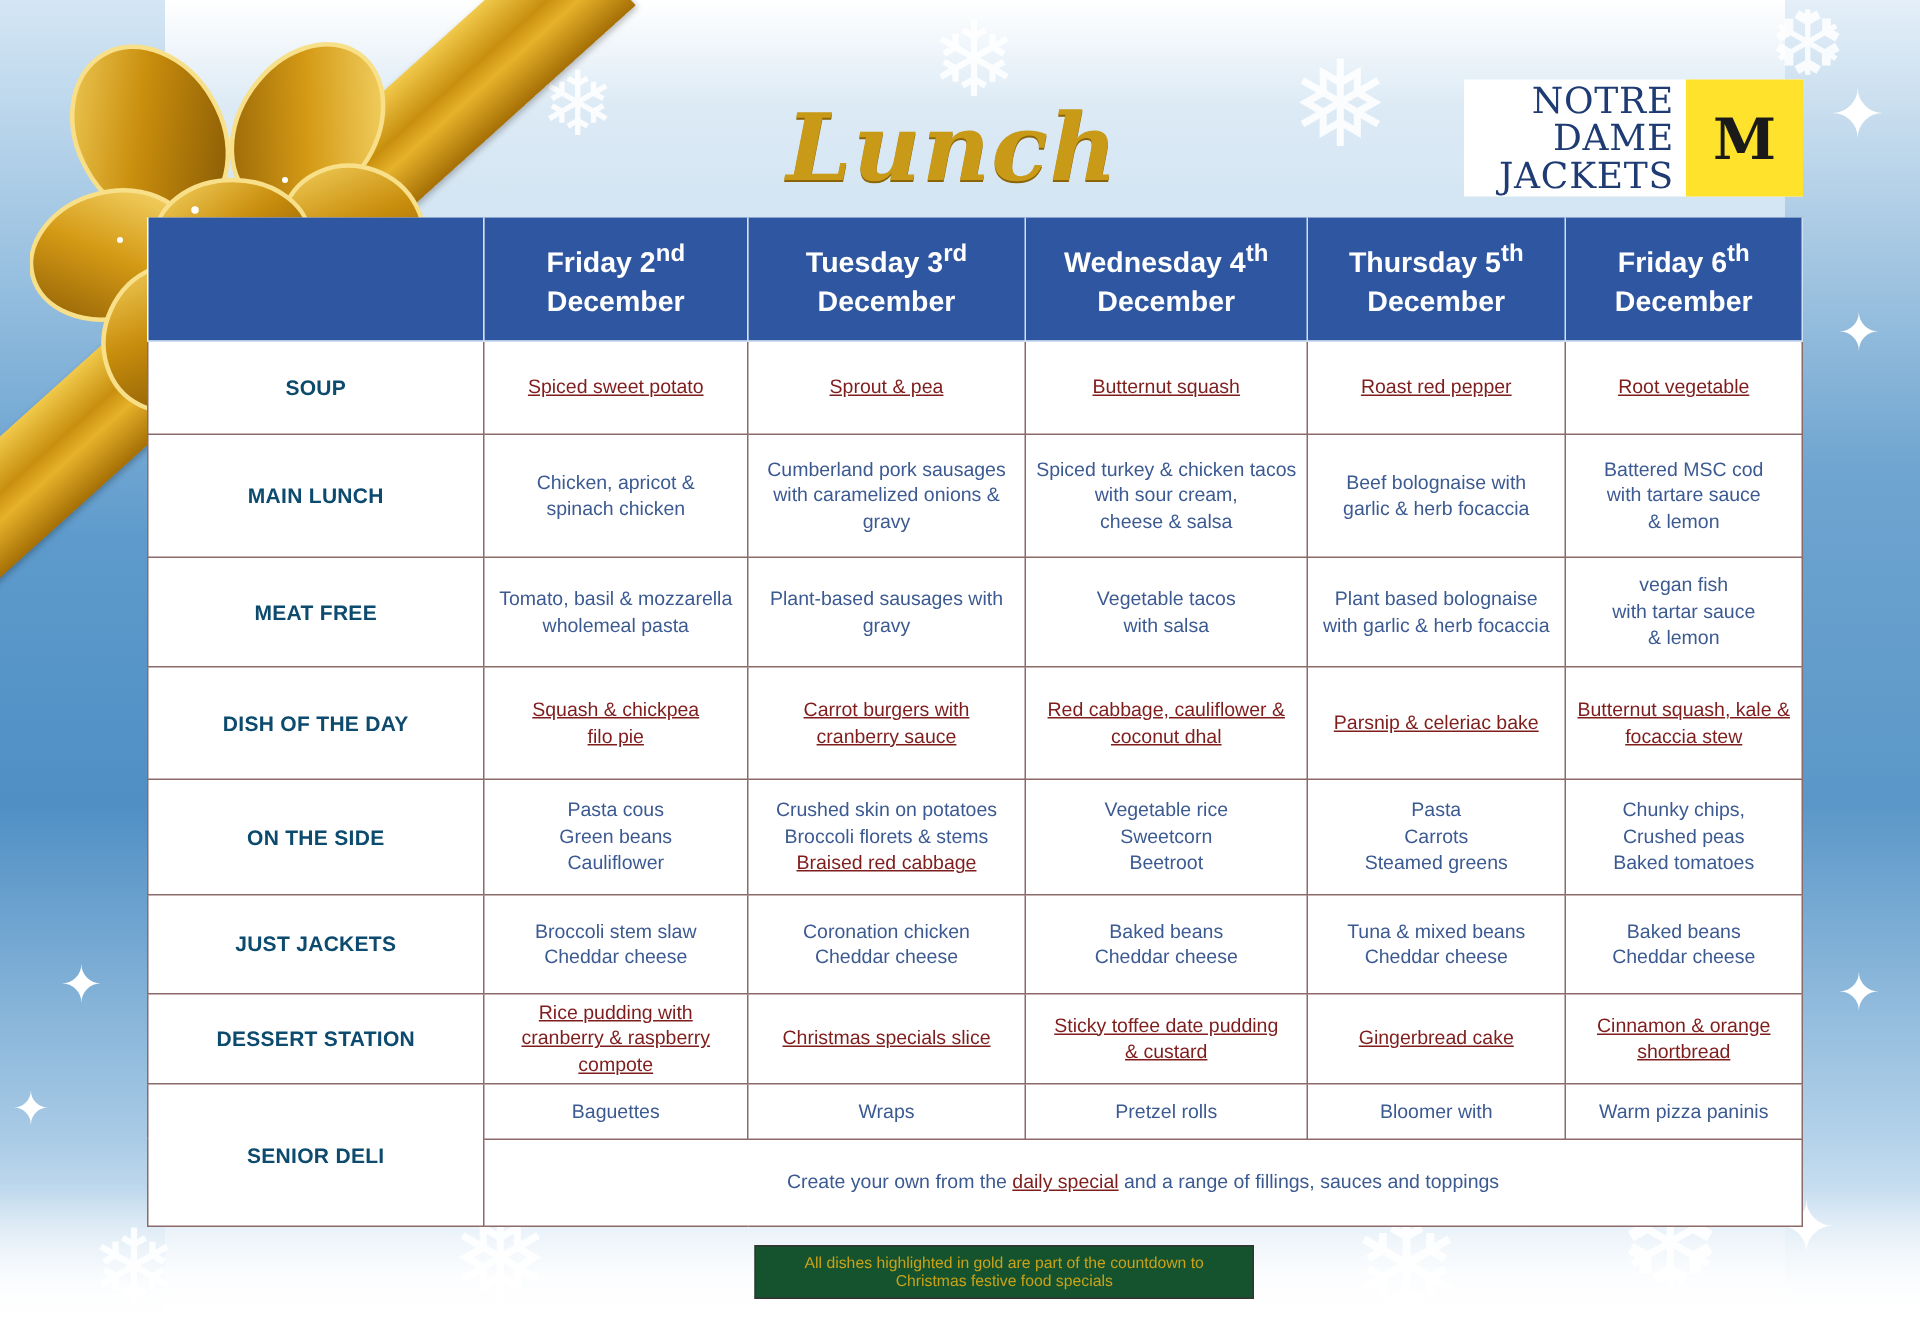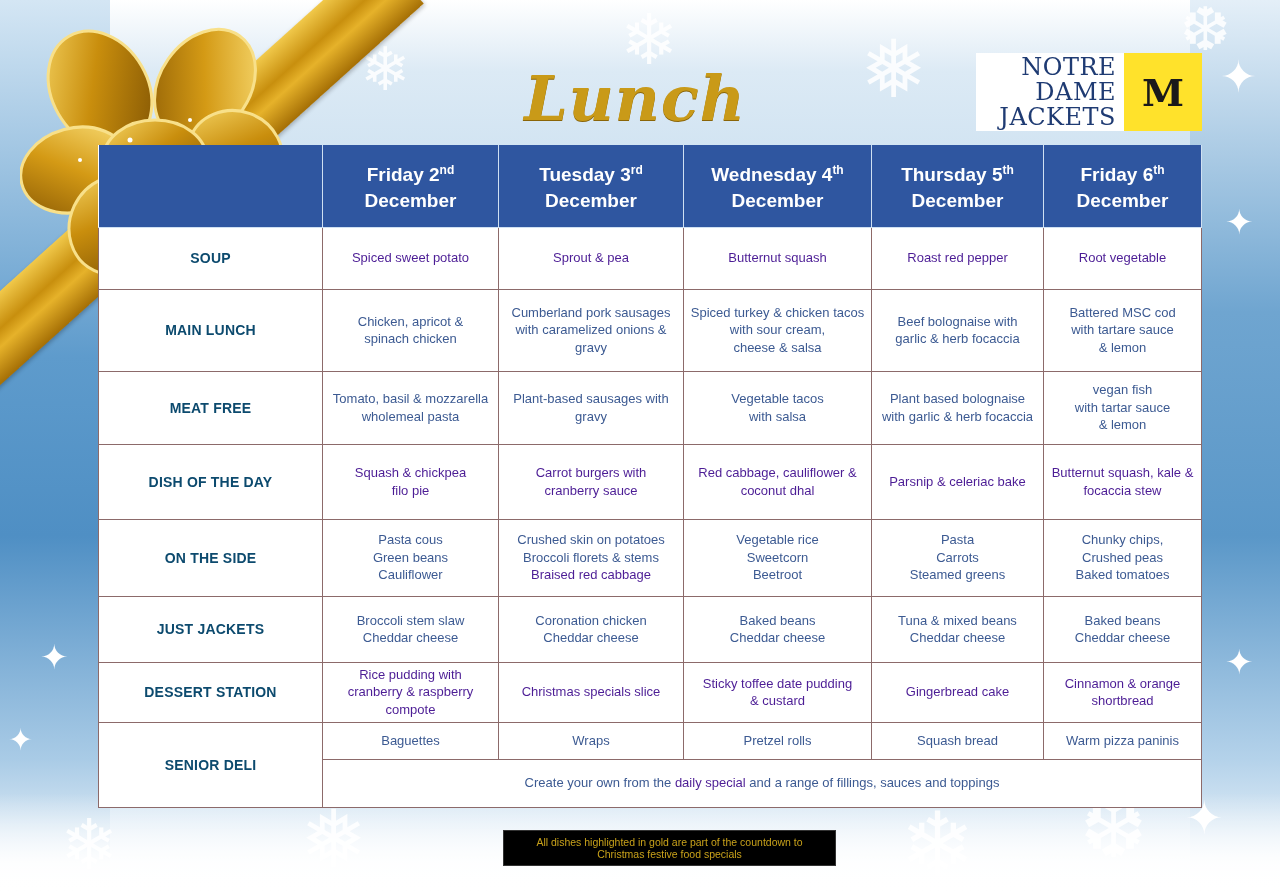--- a/index.html
+++ b/index.html
@@ -61,31 +61,31 @@
     border-collapse: collapse; table-layout: fixed; background: #ffffff;
   }
   .menu-table th, .menu-table td {
     border: 1.5px solid #8c6a6a; text-align: center; vertical-align: middle; padding: 0 2px;
   }
   .menu-table thead th {
     background: #2f56a0; color: #ffffff; font-size: 19px; font-weight: bold; line-height: 26px;
     border-color: #cfe0f2; border-top: none;
   }
   .menu-table thead th.corner { background: #2f56a0; border-left: none; }
-  .menu-table thead th sup { font-size: 12px; margin-top: 46px; }
+  .menu-table thead th sup { font-size: 16px; margin-top: 46px; }
   .cat {
     color: #0c4a6e; font-weight: bold; font-size: 14px; letter-spacing: 0.2px;
   }
   .cell { color: #3c5a92; font-size: 13px; line-height: 17.5px; }
-  .gold { color: #4c1d95; }
+  .gold { color: #7f1d1d; text-decoration: underline; }
   .line { display: block; }
 
   .note {
     position: absolute; left: 503px; top: 830px; width: 333px; height: 36px;
-    border: 1.5px solid #333; background: #000000; box-sizing: border-box;
+    border: 1.5px solid #333; background: #14532d; box-sizing: border-box;
     display: flex; align-items: center; justify-content: center; text-align: center;
     color: #c9a21a; font-size: 10.5px; line-height: 12px; padding: 0 10px;
   }
 </style>
 </head>
 <body>
 
 <div class="bg-left"></div>
 <div class="bg-right"></div>
 <div class="bg-bottom"></div>
@@ -328,22 +328,22 @@
           <span class="line gold">shortbread</span>
         </td>
       </tr>
     </tbody>
   <tbody>
     <tr style="height:37px">
       <td rowspan="2" class="cat">SENIOR DELI</td>
       <td class="cell">Baguettes</td>
       <td class="cell">Wraps</td>
       <td class="cell">Pretzel rolls</td>
-      <td class="cell">Squash bread</td>
+      <td class="cell">Bloomer with</td>
       <td class="cell">Warm pizza paninis</td>
     </tr>
-    <tr style="height:48px">
+    <tr style="height:58px">
       <td colspan="5" class="cell"><span>Create your own from the </span><span class="gold">daily special</span><span> and a range of fillings, sauces and toppings</span></td>
     </tr>
   </tbody>
 </table>
 
 <div class="note">All dishes highlighted in gold are part of the countdown to Christmas festive food specials</div>
 
 </body></html>

